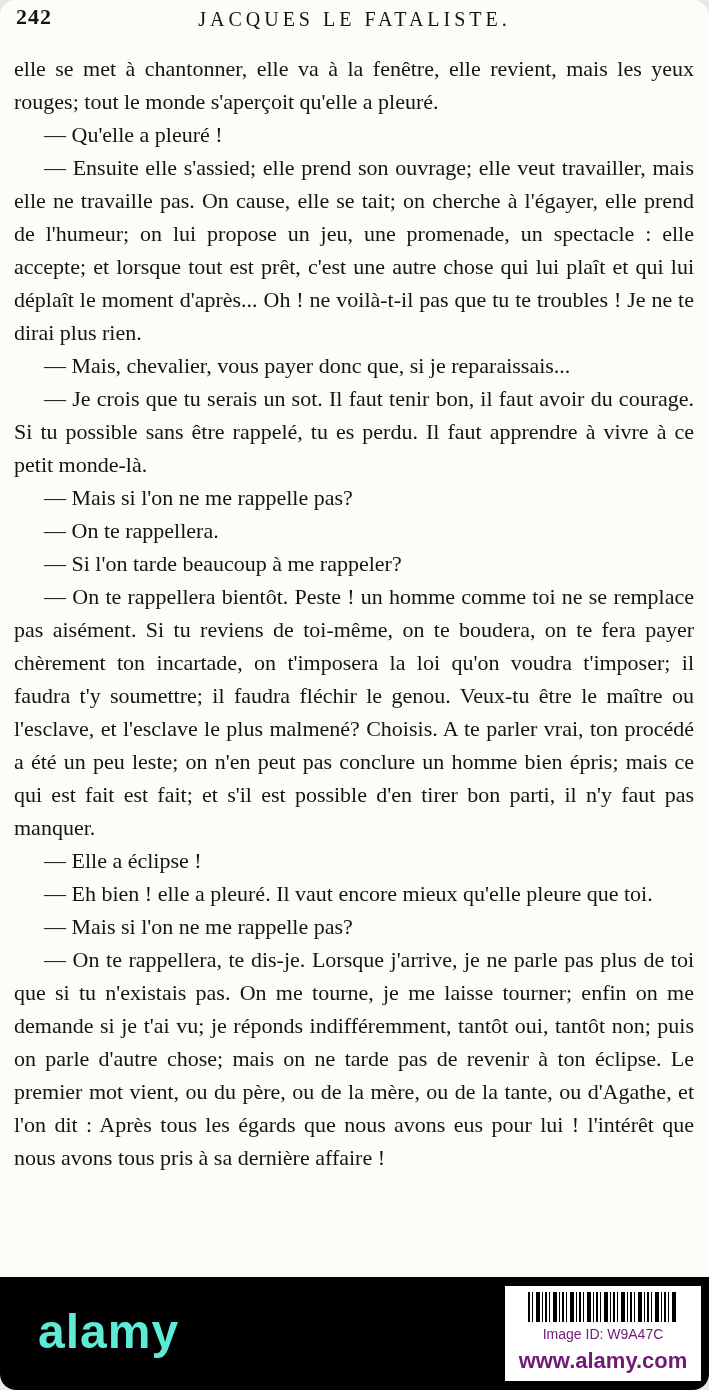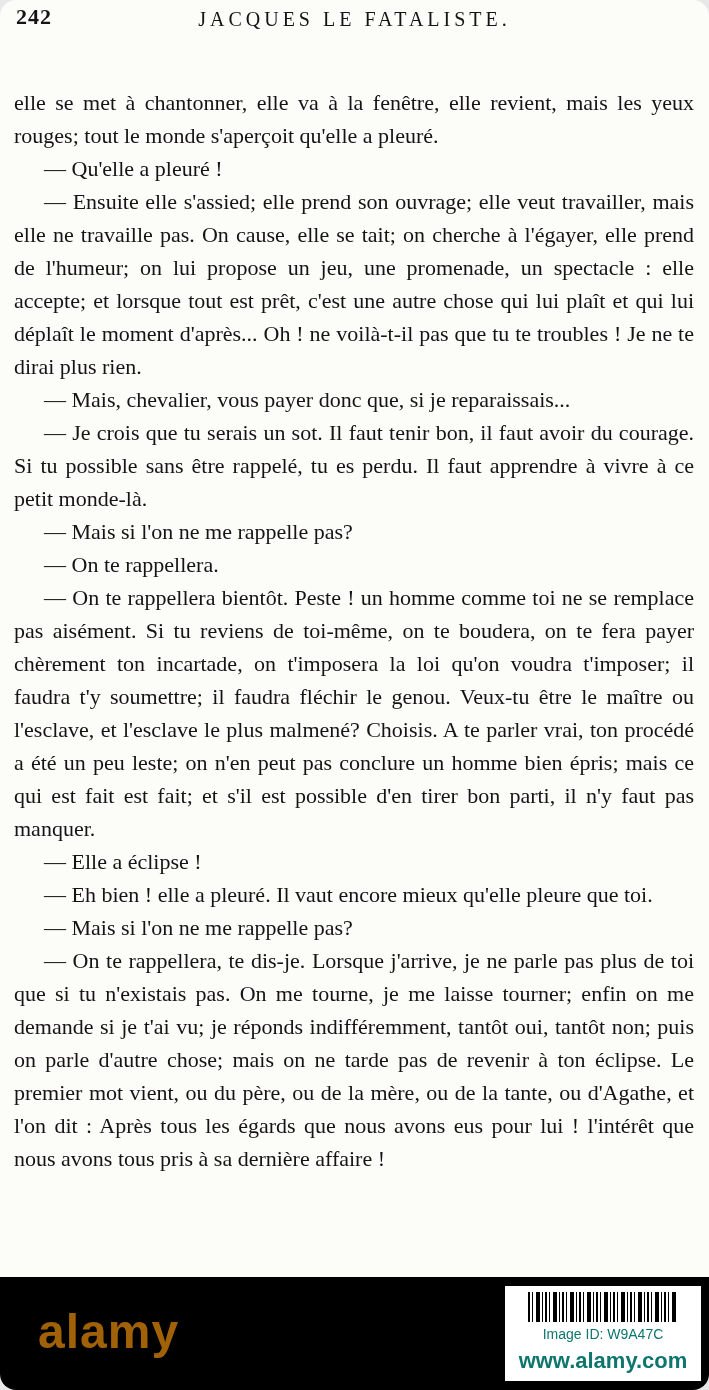--- a/index.html
+++ b/index.html
@@ -45,50 +45,49 @@
     font-size: 22px;
     line-height: 33px;
     text-align: justify;
   }
   .text-body p {
     margin: 0;
     text-indent: 30px;
   }
   .text-body p:first-child {
     text-indent: 0;
-    margin-top: 34px;
   }
   
   .watermark-bar {
     position: absolute;
     left: 0;
     bottom: 0;
     width: 709px;
     height: 113px;
     background: #000000;
     font-family: "Liberation Sans", "DejaVu Sans", sans-serif;
   }
   .alamy-logo {
     position: absolute;
     left: 38px;
     top: 50%;
     transform: translateY(-54%);
-    color: #a16207;
+    color: #5eead4;
     font-size: 48px;
     font-weight: bold;
     letter-spacing: 1px;
   }
   .image-id-box {
     position: absolute;
     right: 8px;
     top: 9px;
     width: 196px;
     height: 95px;
     background: #ffffff;
-    color: #0f766e;
+    color: #701a75;
     text-align: center;
     box-sizing: border-box;
     padding-top: 6px;
   }
   .barcode {
     width: 150px;
     height: 30px;
     margin: 0 auto 4px auto;
     background: repeating-linear-gradient(
       90deg,
@@ -123,20 +122,21 @@
   </div>
 
   <div class="text-body">
       <p>elle se met à chantonner, elle va à la fenêtre, elle revient, mais les yeux rouges; tout le monde s'aperçoit qu'elle a pleuré.</p>
       <p>— Qu'elle a pleuré !</p>
       <p>— Ensuite elle s'assied; elle prend son ouvrage; elle veut travailler, mais elle ne travaille pas. On cause, elle se tait; on cherche à l'égayer, elle prend de l'humeur; on lui propose un jeu, une promenade, un spectacle : elle accepte; et lorsque tout est prêt, c'est une autre chose qui lui plaît et qui lui déplaît le moment d'après... Oh ! ne voilà-t-il pas que tu te troubles ! Je ne te dirai plus rien.</p>
       <p>— Mais, chevalier, vous payer donc que, si je reparaissais...</p>
       <p>— Je crois que tu serais un sot. Il faut tenir bon, il faut avoir du courage. Si tu possible sans être rappelé, tu es perdu. Il faut apprendre à vivre à ce petit monde-là.</p>
       <p>— Mais si l'on ne me rappelle pas?</p>
       <p>— On te rappellera.</p>
+      <p>— Si l'on tarde beaucoup à me rappeler?</p>
       <p>— On te rappellera bientôt. Peste ! un homme comme toi ne se remplace pas aisément. Si tu reviens de toi-même, on te boudera, on te fera payer chèrement ton incartade, on t'imposera la loi qu'on voudra t'imposer; il faudra t'y soumettre; il faudra fléchir le genou. Veux-tu être le maître ou l'esclave, et l'esclave le plus malmené? Choisis. A te parler vrai, ton procédé a été un peu leste; on n'en peut pas conclure un homme bien épris; mais ce qui est fait est fait; et s'il est possible d'en tirer bon parti, il n'y faut pas manquer.</p>
       <p>— Elle a éclipse !</p>
       <p>— Eh bien ! elle a pleuré. Il vaut encore mieux qu'elle pleure que toi.</p>
       <p>— Mais si l'on ne me rappelle pas?</p>
       <p>— On te rappellera, te dis-je. Lorsque j'arrive, je ne parle pas plus de toi que si tu n'existais pas. On me tourne, je me laisse tourner; enfin on me demande si je t'ai vu; je réponds indifféremment, tantôt oui, tantôt non; puis on parle d'autre chose; mais on ne tarde pas de revenir à ton éclipse. Le premier mot vient, ou du père, ou de la mère, ou de la tante, ou d'Agathe, et l'on dit : Après tous les égards que nous avons eus pour lui ! l'intérêt que nous avons tous pris à sa dernière affaire !</p>
     </div>
 
   <div class="watermark-bar">
     <span class="alamy-logo">alamy</span>
     <div class="image-id-box">

